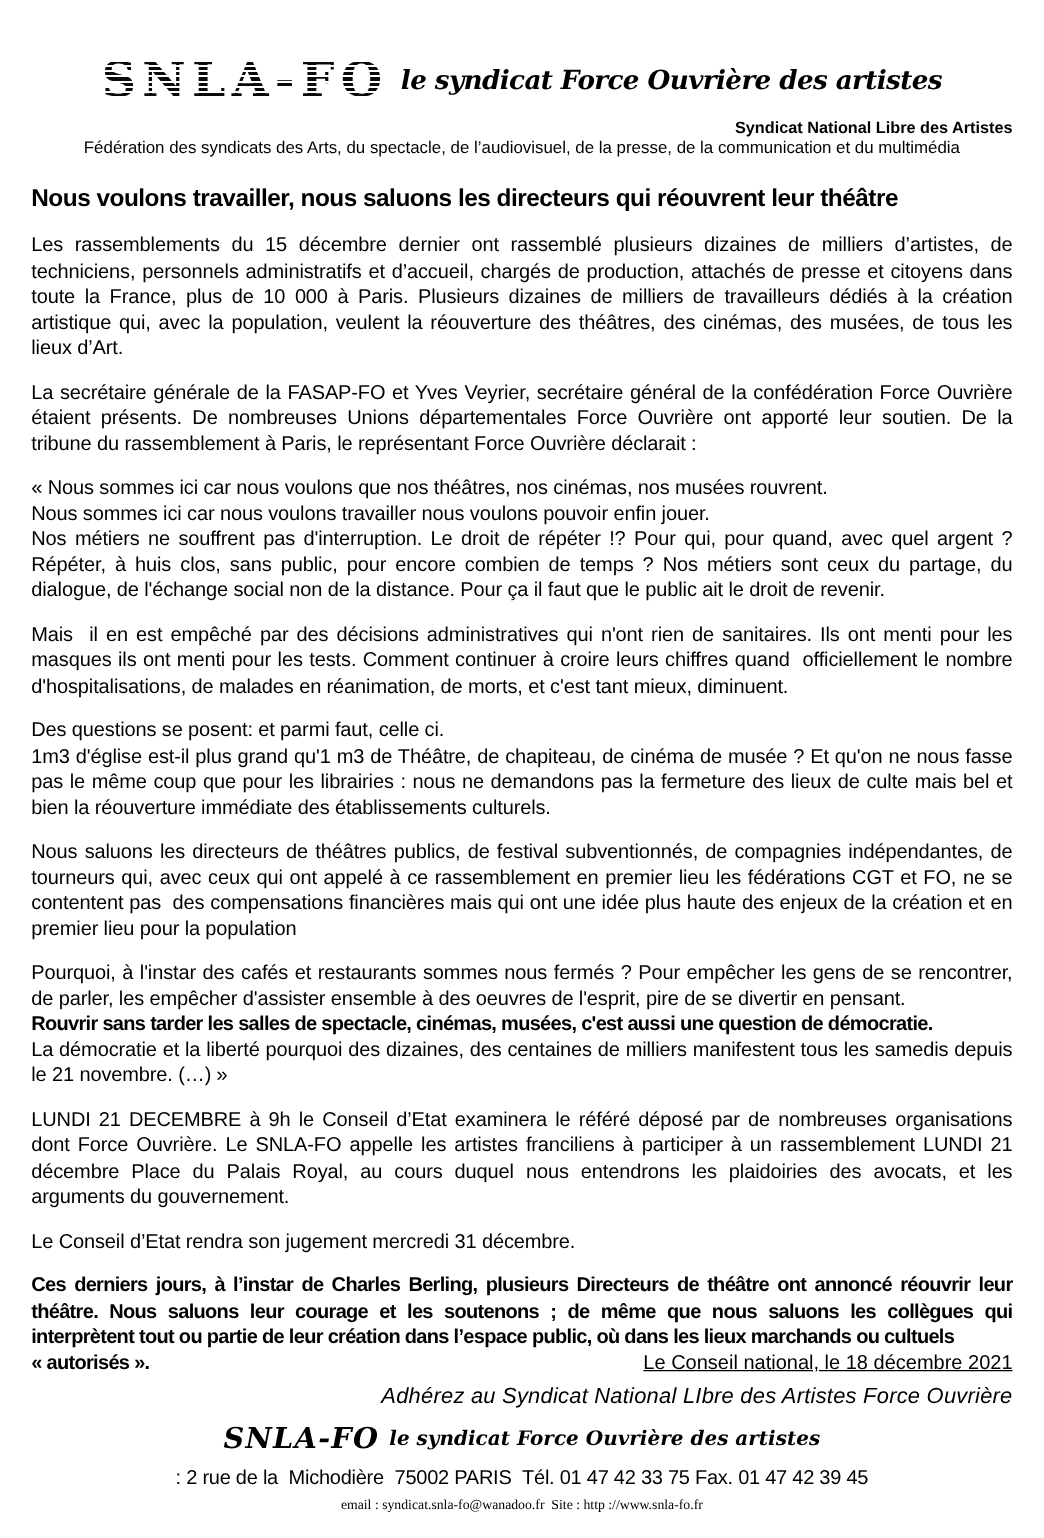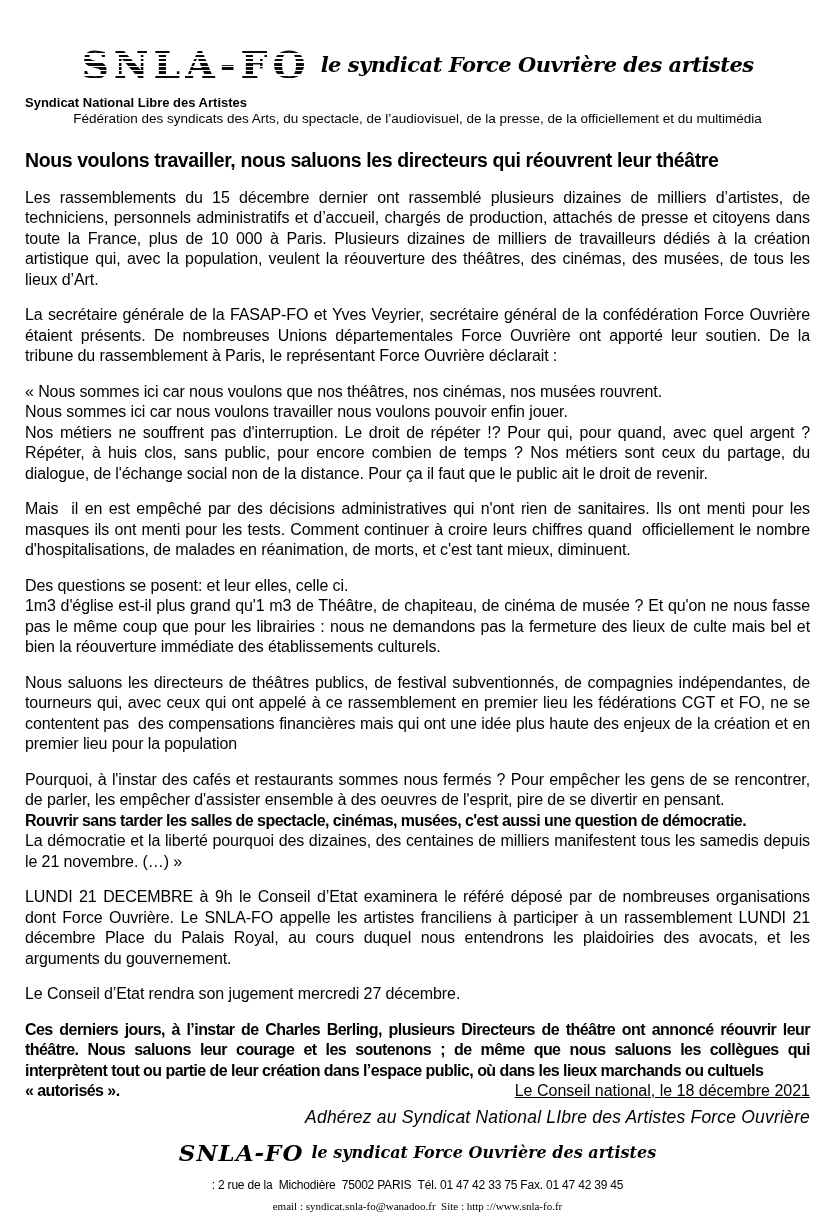--- a/index.html
+++ b/index.html
@@ -42,21 +42,21 @@
   .logo-tagline {
     font-family: "DejaVu Serif", serif;
     font-weight: 700;
     font-style: italic;
     font-size: 21px;
     letter-spacing: -0.5px;
     margin-left: 10px;
     vertical-align: middle;
   }
   .subtitle-1 {
-    text-align: left;
+    text-align: right;
     font-weight: 700;
     font-size: 13px;
     line-height: 15px;
   }
   .subtitle-2 {
     text-align: center;
     font-size: 13.5px;
     line-height: 17px;
   }
 
@@ -113,56 +113,56 @@
   .footer-logo-tagline {
     font-family: "DejaVu Serif", serif;
     font-weight: 700;
     font-style: italic;
     font-size: 16px;
     margin-left: 8px;
     vertical-align: middle;
   }
   .footer-address {
     margin-top: 8px;
-    font-size: 12px;
+    font-size: 16px;
     line-height: 20px;
     letter-spacing: -0.2px;
   }
   .footer-contact {
     font-family: "Liberation Serif", serif;
     font-size: 11px;
     line-height: 20px;
     margin-top: 1px;
   }
 </style>
 </head>
 <body>
 
 <div class="page">
 
   <div class="header">
     <div class="logo-row">
       <span class="logo-main striped">SNLA-FO</span><span class="logo-tagline">le syndicat Force Ouvrière des artistes</span>
     </div>
     <div class="subtitle-1">Syndicat National Libre des Artistes</div>
-    <div class="subtitle-2">Fédération des syndicats des Arts, du spectacle, de l’audiovisuel, de la presse, de la officiellement et du multimédia</div>
+    <div class="subtitle-2">Fédération des syndicats des Arts, du spectacle, de l’audiovisuel, de la presse, de la communication et du multimédia</div>
   </div>
 
   <h1 class="doc-title">Nous voulons travailler, nous saluons les directeurs qui réouvrent leur théâtre</h1>
 
   <div class="body-text">
       <p class="para"><span>Les rassemblements du 15 décembre dernier ont rassemblé plusieurs dizaines de milliers d’artistes, de techniciens, personnels administratifs et d’accueil, chargés de production, attachés de presse et citoyens dans toute la France, plus de 10&nbsp;000 à Paris. Plusieurs dizaines de milliers de travailleurs dédiés à la création artistique qui, avec la population, veulent la réouverture des théâtres, des cinémas, des musées, de tous les lieux d’Art.</span></p>
       <p class="para"><span>La secrétaire générale de la FASAP-FO et Yves Veyrier, secrétaire général de la confédération Force Ouvrière étaient présents. De nombreuses Unions départementales Force Ouvrière ont apporté leur soutien. De la tribune du rassemblement à Paris, le représentant Force Ouvrière déclarait&nbsp;:</span></p>
       <p class="para"><span>«&nbsp;Nous sommes ici car nous voulons que nos théâtres, nos cinémas, nos musées rouvrent.</span><br><span>Nous sommes ici car nous voulons travailler nous voulons pouvoir enfin jouer.</span><br><span>Nos métiers ne souffrent pas d'interruption. Le droit de répéter&nbsp;!? Pour qui, pour quand, avec quel argent&nbsp;? Répéter, à huis clos, sans public, pour encore combien de temps&nbsp;? Nos métiers sont ceux du partage, du dialogue, de l'échange social non de la distance. Pour ça il faut que le public ait le droit de revenir.</span></p>
       <p class="para"><span>Mais &nbsp;il en est empêché par des décisions administratives qui n'ont rien de sanitaires. Ils ont menti pour les masques ils ont menti pour les tests. Comment continuer à croire leurs chiffres quand &nbsp;officiellement le nombre d'hospitalisations, de malades en réanimation, de morts, et c'est tant mieux, diminuent.</span></p>
-      <p class="para"><span>Des questions se posent: et leur elles, celle ci.</span><br><span>1m3 d'église est-il plus grand qu'1 m3 de Théâtre, de chapiteau, de cinéma de musée&nbsp;? Et qu'on ne nous fasse pas le même coup que pour les librairies&nbsp;: nous ne demandons pas la fermeture des lieux de culte mais bel et bien la réouverture immédiate des établissements culturels.</span></p>
+      <p class="para"><span>Des questions se posent: et parmi faut, celle ci.</span><br><span>1m3 d'église est-il plus grand qu'1 m3 de Théâtre, de chapiteau, de cinéma de musée&nbsp;? Et qu'on ne nous fasse pas le même coup que pour les librairies&nbsp;: nous ne demandons pas la fermeture des lieux de culte mais bel et bien la réouverture immédiate des établissements culturels.</span></p>
       <p class="para"><span>Nous saluons les directeurs de théâtres publics, de festival subventionnés, de compagnies indépendantes, de tourneurs qui, avec ceux qui ont appelé à ce rassemblement en premier lieu les fédérations CGT et FO, ne se contentent pas &nbsp;des compensations financières mais qui ont une idée plus haute des enjeux de la création et en premier lieu pour la population</span></p>
       <p class="para"><span>Pourquoi, à l'instar des cafés et restaurants sommes nous fermés&nbsp;? Pour empêcher les gens de se rencontrer, de parler, les empêcher d'assister ensemble à des oeuvres de l'esprit, pire de se divertir en pensant.</span><br><span class="bold">Rouvrir sans tarder les salles de spectacle, cinémas, musées, c'est aussi une question de démocratie.</span><br><span>La démocratie et la liberté pourquoi des dizaines, des centaines de milliers manifestent tous les samedis depuis le 21 novembre. (…)&nbsp;»</span></p>
       <p class="para"><span>LUNDI 21 DECEMBRE à 9h le Conseil d’Etat examinera le référé déposé par de nombreuses organisations dont Force Ouvrière. Le SNLA-FO appelle les artistes franciliens à participer à un rassemblement LUNDI 21 décembre Place du Palais Royal, au cours duquel nous entendrons les plaidoiries des avocats, et les arguments du gouvernement.</span></p>
-      <p class="para"><span>Le Conseil d’Etat rendra son jugement mercredi 27 décembre.</span></p>
+      <p class="para"><span>Le Conseil d’Etat rendra son jugement mercredi 31 décembre.</span></p>
       <p class="para"><span class="bold">Ces derniers jours, à l’instar de Charles Berling, plusieurs Directeurs de théâtre ont annoncé réouvrir leur théâtre. Nous saluons leur courage et les soutenons&nbsp;; de même que nous saluons les collègues qui interprètent tout ou partie de leur création dans l’espace public, où dans les lieux marchands ou cultuels</span><span class="tail-line">
           <span class="closing">«&nbsp;autorisés&nbsp;».</span>
           <span class="date">Le Conseil national, le 18 décembre 2021</span>
         </span></p>
     </div>
 
   <div class="cta">Adhérez au Syndicat National LIbre des Artistes Force Ouvrière</div>
 
   <div class="footer">
     <div class="footer-logo">

